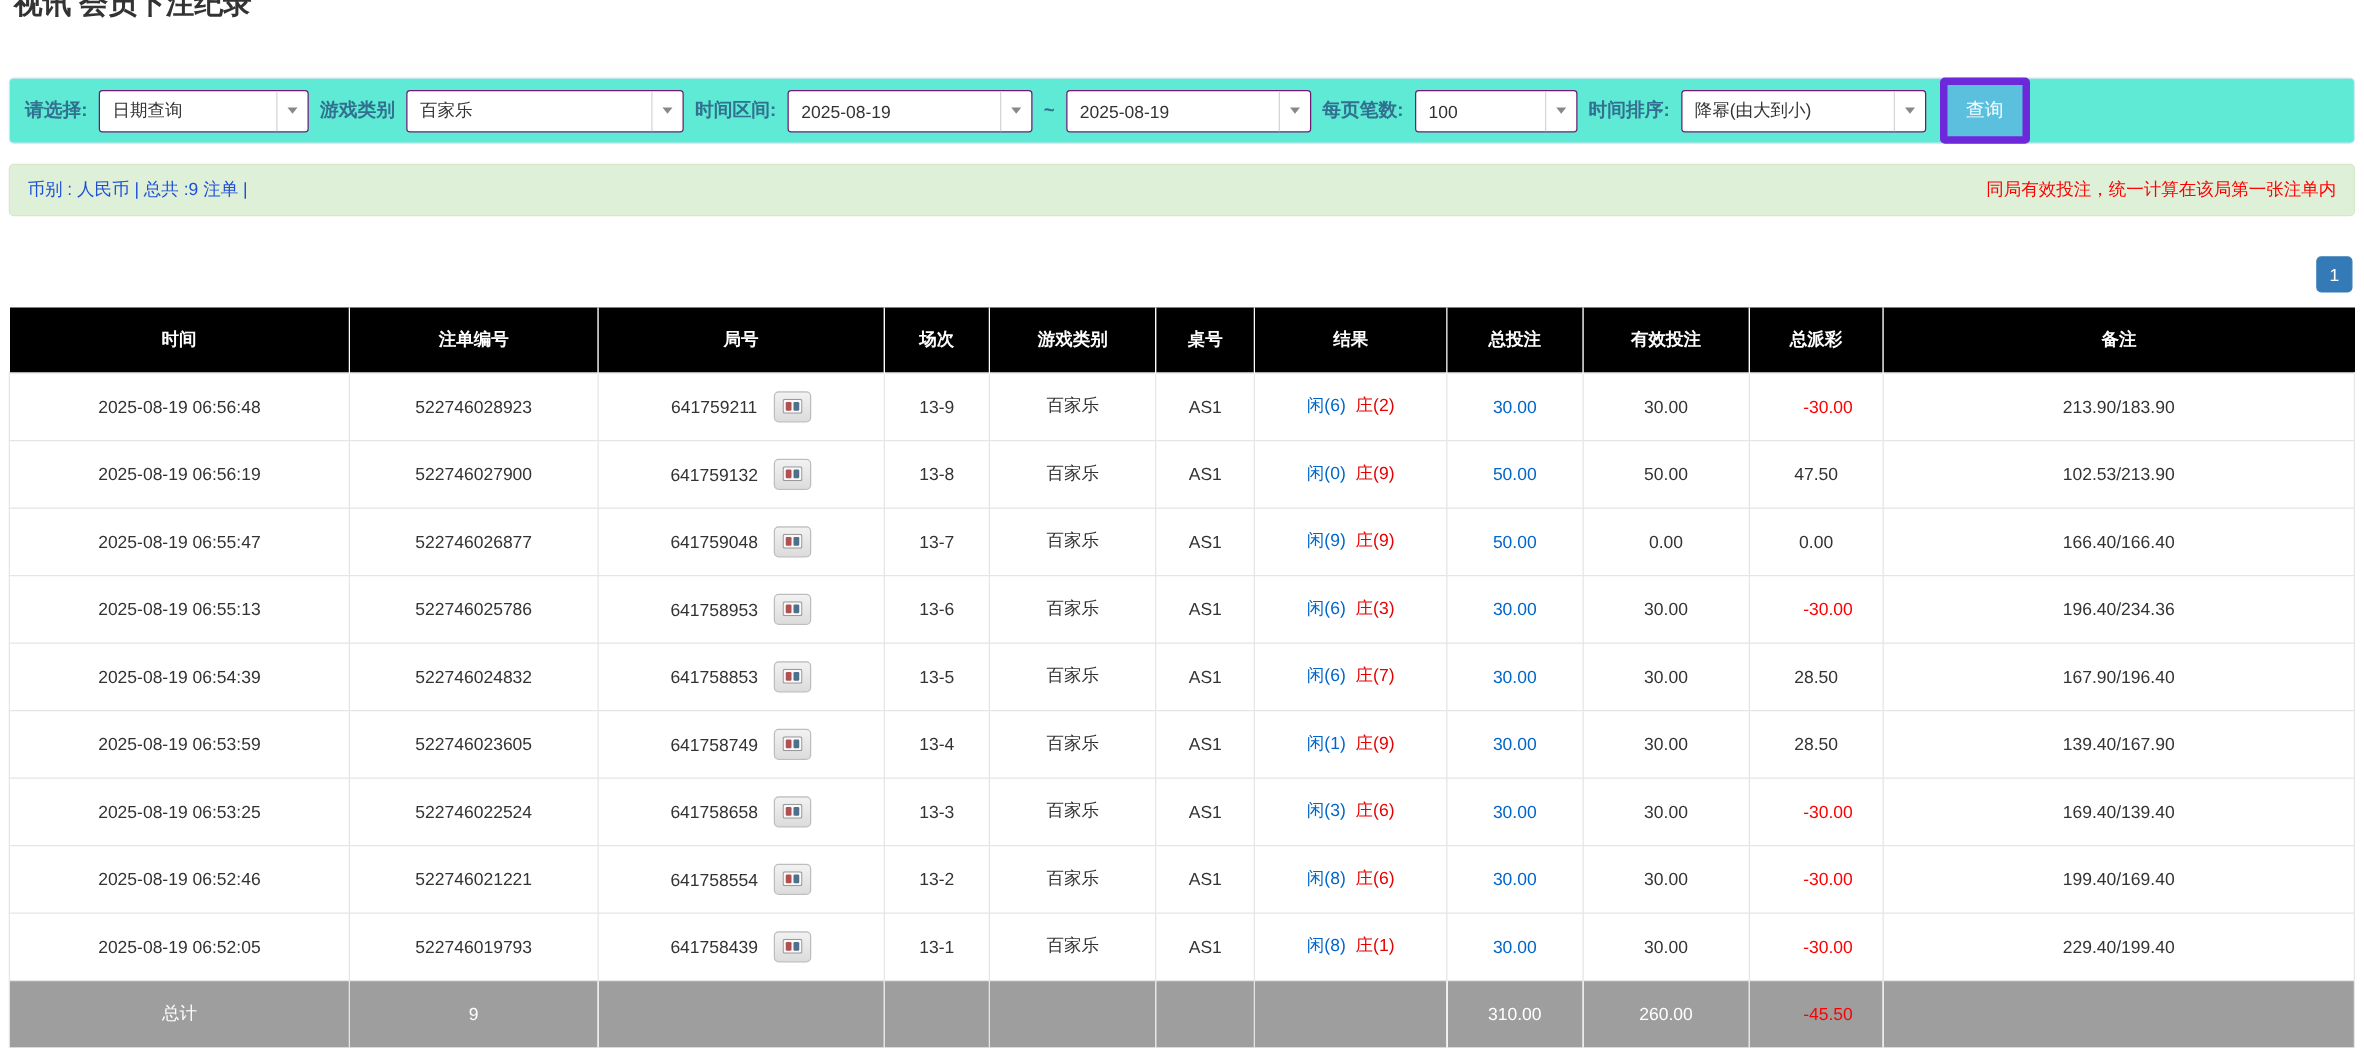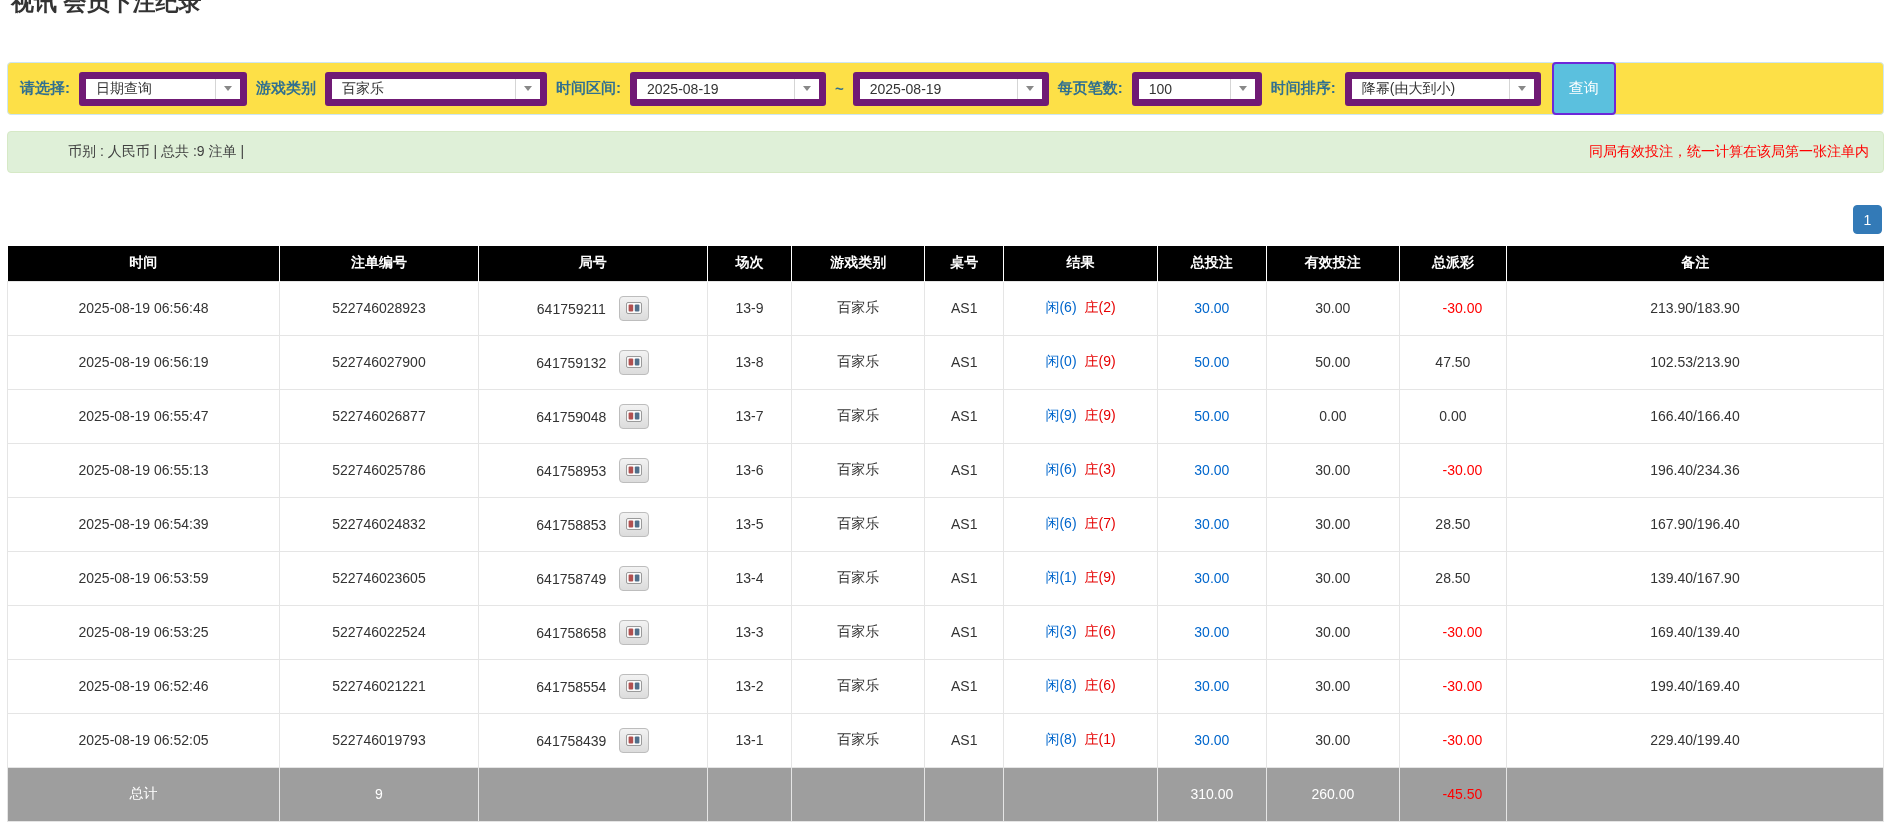--- a/index.html
+++ b/index.html
@@ -16,39 +16,39 @@
     font-size: 23px;
     font-weight: bold;
     color: #333;
     white-space: nowrap;
   }
   
   .filter-bar {
     display: flex;
     align-items: center;
     gap: 9px;
-    background: #fde047;
+    background: #5eead4;
     border: 1px solid #cde6f2;
     border-radius: 4px;
     padding: 9px 12px;
     height: 53px;
     margin-top: 44px;
   }
   .flabel {
     color: #31708f;
     font-weight: bold;
     font-size: 15px;
     white-space: nowrap;
   }
   .select {
     display: flex;
     align-items: center;
     justify-content: space-between;
     background: #fff;
-    border: 7px solid #701a75;
+    border: 1px solid #701a75;
     border-radius: 3px;
     height: 34px;
     padding-left: 10px;
     font-size: 14px;
     color: #333;
     cursor: pointer;
     flex: none;
   }
   .sel-text { overflow: hidden; white-space: nowrap; }
   .caret-box {
@@ -63,21 +63,21 @@
   }
   .caret {
     width: 0; height: 0;
     border-left: 4px solid transparent;
     border-right: 4px solid transparent;
     border-top: 5px solid #888;
   }
   .tilde { font-size: 15px; color: #31708f; font-weight: bold; }
   .search-btn {
     background: #5bc0de;
-    border: 2px solid #6d28d9;
+    border: 6px solid #6d28d9;
     color: #fff;
     font-size: 15px;
     border-radius: 4px;
     height: 53px;
     padding: 0 15px;
     cursor: pointer;
     margin-left: 2px;
     font-family: "Liberation Sans", sans-serif;
   }
   
@@ -85,21 +85,21 @@
     display: flex;
     justify-content: space-between;
     align-items: center;
     background: #dff0d8;
     border: 1px solid #d6e9c6;
     border-radius: 4px;
     padding: 11px 14px;
     margin-top: 16px;
     font-size: 14px;
   }
-  .summary-left { color: #404040; margin-left: 46px; }
+  .summary-left { color: #1d4ed8; }
   .summary-right { color: #ff0000; }
   
   .pagination {
     display: flex;
     justify-content: flex-end;
     margin: 32px 2px 12px 0;
   }
   .page-btn {
     display: inline-flex;
     align-items: center;
@@ -118,21 +118,21 @@
     width: 100%;
     border-collapse: collapse;
     font-size: 14px;
     color: #333;
     table-layout: fixed;
   }
   table.records th {
     background: #000;
     color: #fff;
     font-weight: bold;
-    height: 35px;
+    height: 52px;
     border-right: 1px solid #fff;
     text-align: center;
     font-size: 14px;
   }
   table.records th:last-child { border-right: none; }
   table.records td {
     text-align: center;
     height: 54px;
     border: 1px solid #e5e5e5;
     overflow: hidden;

